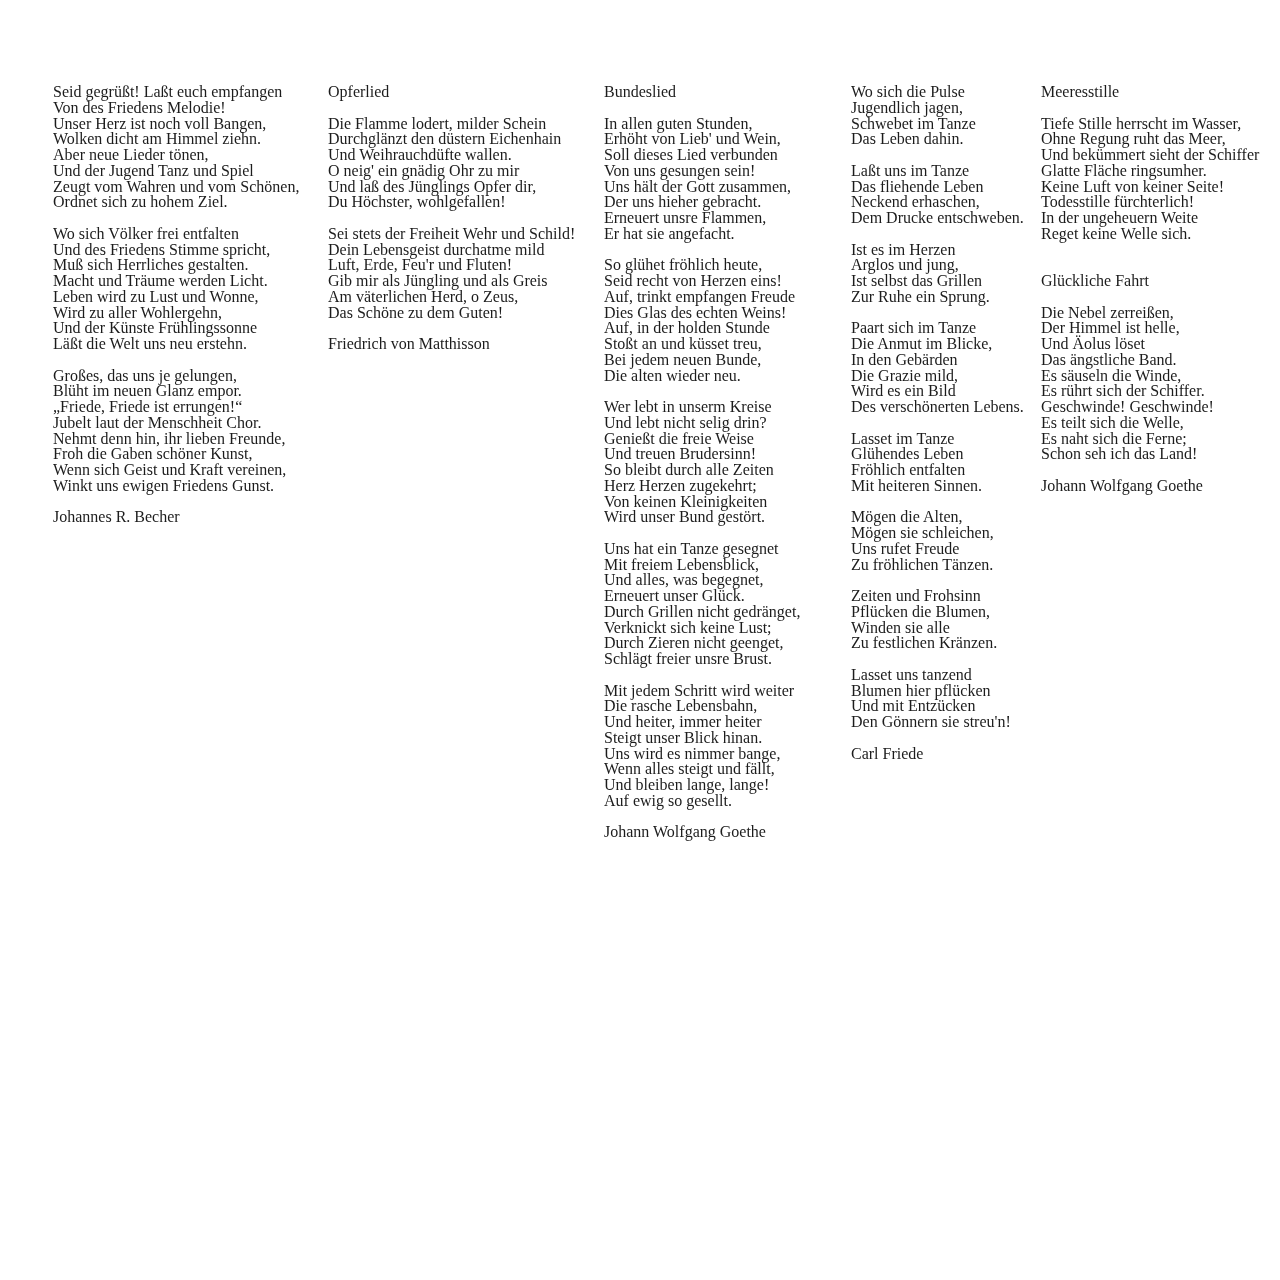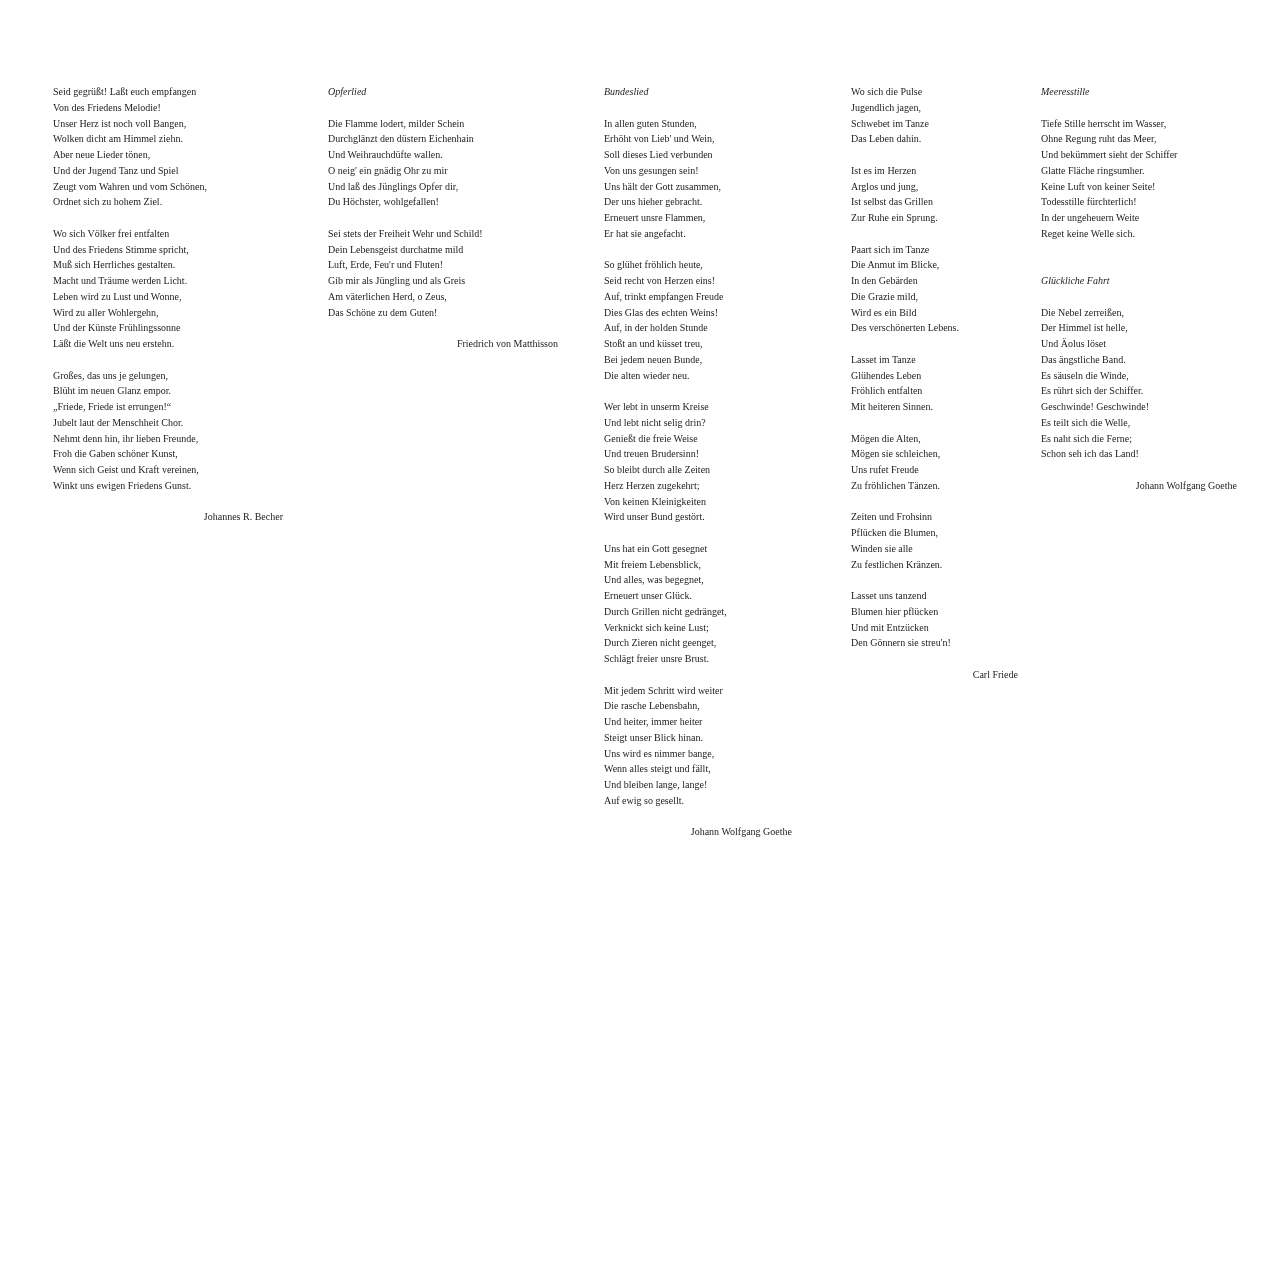--- a/index.html
+++ b/index.html
@@ -1,22 +1,22 @@
 <!DOCTYPE html>
 <html><head>
 <meta charset="utf-8">
 <style>
   html, body { margin: 0; padding: 0; background: #ffffff; }
   body { width: 1280px; height: 1280px; position: relative; overflow: hidden;
          font-family: "Liberation Serif", "DejaVu Serif", serif; color: #1c1c1c; }
-  .col { position: absolute; top: 84px; font-size: 10px; line-height: 15.75px; }
-  .col .title { font-style: italic; margin: 0 0 15.75px 0; height: 15.75px; }
+  .col { position: absolute; top: 84px; font-size: 16px; line-height: 15.75px; }
+  .col .title { margin: 0 0 15.75px 0; height: 15.75px; }
   .stanza { margin: 0 0 15.75px 0; }
   .line { white-space: nowrap; height: 15.75px; }
-  .author { text-align: right; white-space: nowrap; margin-top: 2px; }
+  .author { white-space: nowrap; margin-top: 2px; }
   #c1 { left: 53px; width: 230px; }
   #c2 { left: 328px; width: 230px; }
   #c3 { left: 604px; width: 188px; }
   #c4 { left: 851px; width: 167px; }
   #c5 { left: 1041px; width: 196px; }
   .poem-gap { height: 15.75px; }
 </style>
 </head>
 <body>
 
@@ -104,21 +104,21 @@
         <div class="line">Wer lebt in unserm Kreise</div>
         <div class="line">Und lebt nicht selig drin?</div>
         <div class="line">Genießt die freie Weise</div>
         <div class="line">Und treuen Brudersinn!</div>
         <div class="line">So bleibt durch alle Zeiten</div>
         <div class="line">Herz Herzen zugekehrt;</div>
         <div class="line">Von keinen Kleinigkeiten</div>
         <div class="line">Wird unser Bund gestört.</div>
       </div>
       <div class="stanza">
-        <div class="line">Uns hat ein Gott gesegnet</div>
+        <div class="line">Uns hat ein Tanze gesegnet</div>
         <div class="line">Mit freiem Lebensblick,</div>
         <div class="line">Und alles, was begegnet,</div>
         <div class="line">Erneuert unser Glück.</div>
         <div class="line">Durch Grillen nicht gedränget,</div>
         <div class="line">Verknickt sich keine Lust;</div>
         <div class="line">Durch Zieren nicht geenget,</div>
         <div class="line">Schlägt freier unsre Brust.</div>
       </div>
       <div class="stanza">
         <div class="line">Mit jedem Schritt wird weiter</div>
@@ -133,20 +133,26 @@
       <div class="author">Johann Wolfgang Goethe</div>
     </div>
   </div>
 <div id="c4" class="col">
     <div>
       <div class="stanza">
         <div class="line">Wo sich die Pulse</div>
         <div class="line">Jugendlich jagen,</div>
         <div class="line">Schwebet im Tanze</div>
         <div class="line">Das Leben dahin.</div>
+      </div>
+      <div class="stanza">
+        <div class="line">Laßt uns im Tanze</div>
+        <div class="line">Das fliehende Leben</div>
+        <div class="line">Neckend erhaschen,</div>
+        <div class="line">Dem Drucke entschweben.</div>
       </div>
       <div class="stanza">
         <div class="line">Ist es im Herzen</div>
         <div class="line">Arglos und jung,</div>
         <div class="line">Ist selbst das Grillen</div>
         <div class="line">Zur Ruhe ein Sprung.</div>
       </div>
       <div class="stanza">
         <div class="line">Paart sich im Tanze</div>
         <div class="line">Die Anmut im Blicke,</div>

